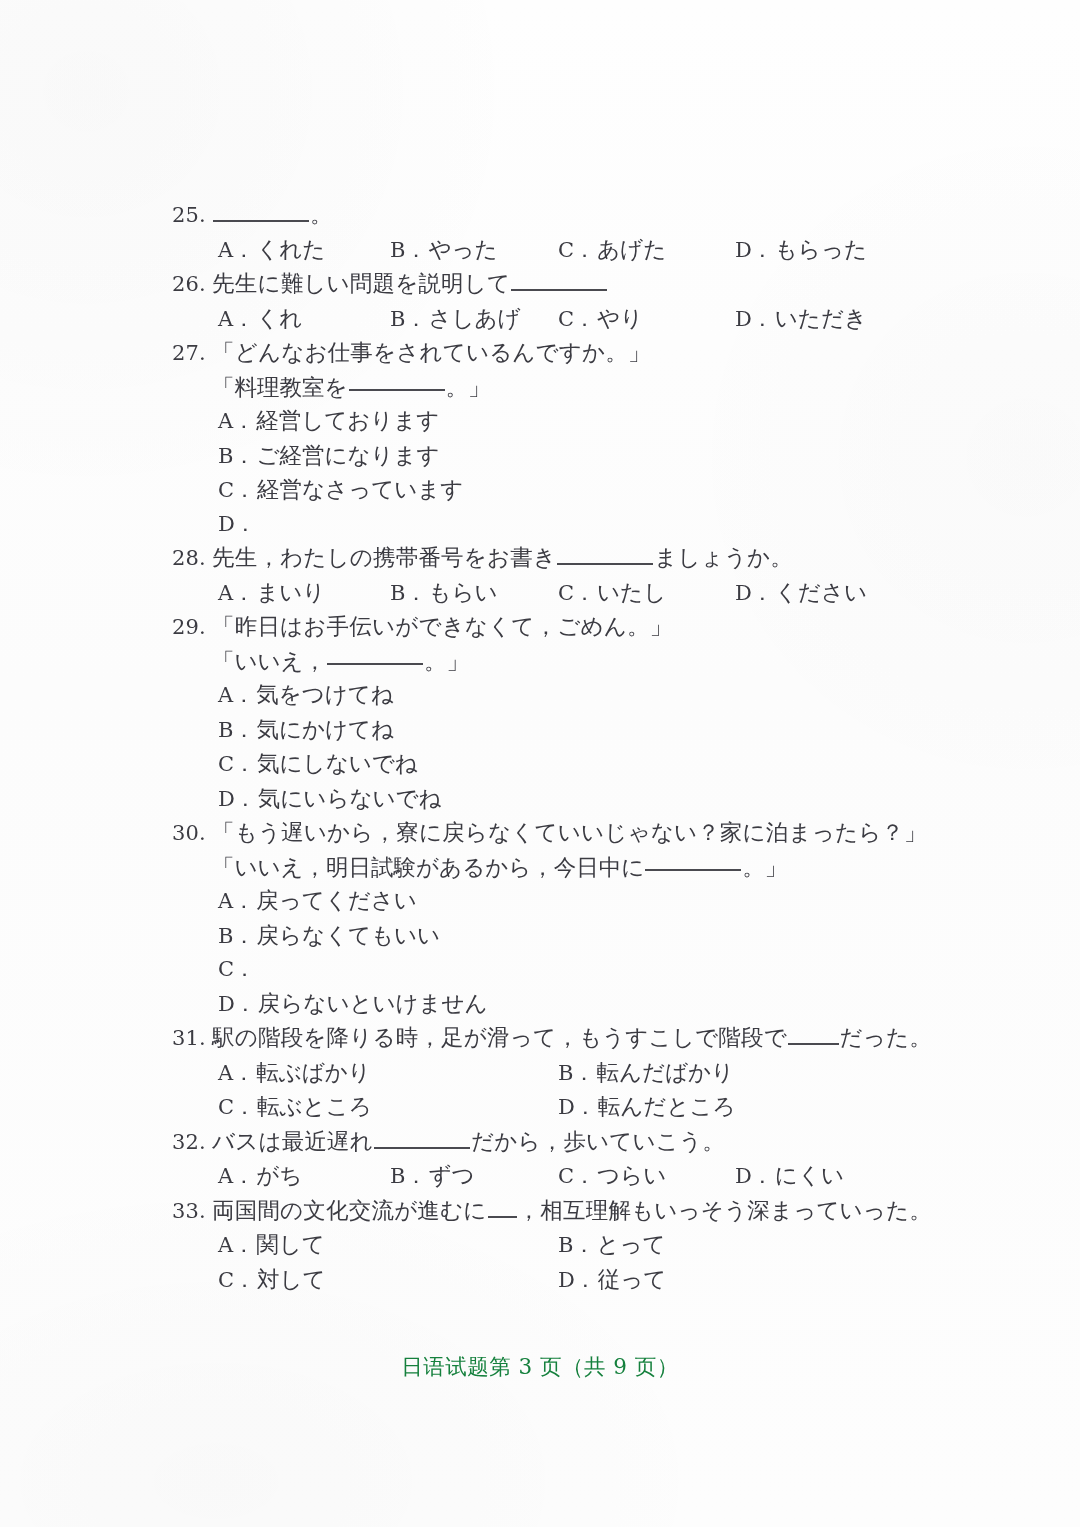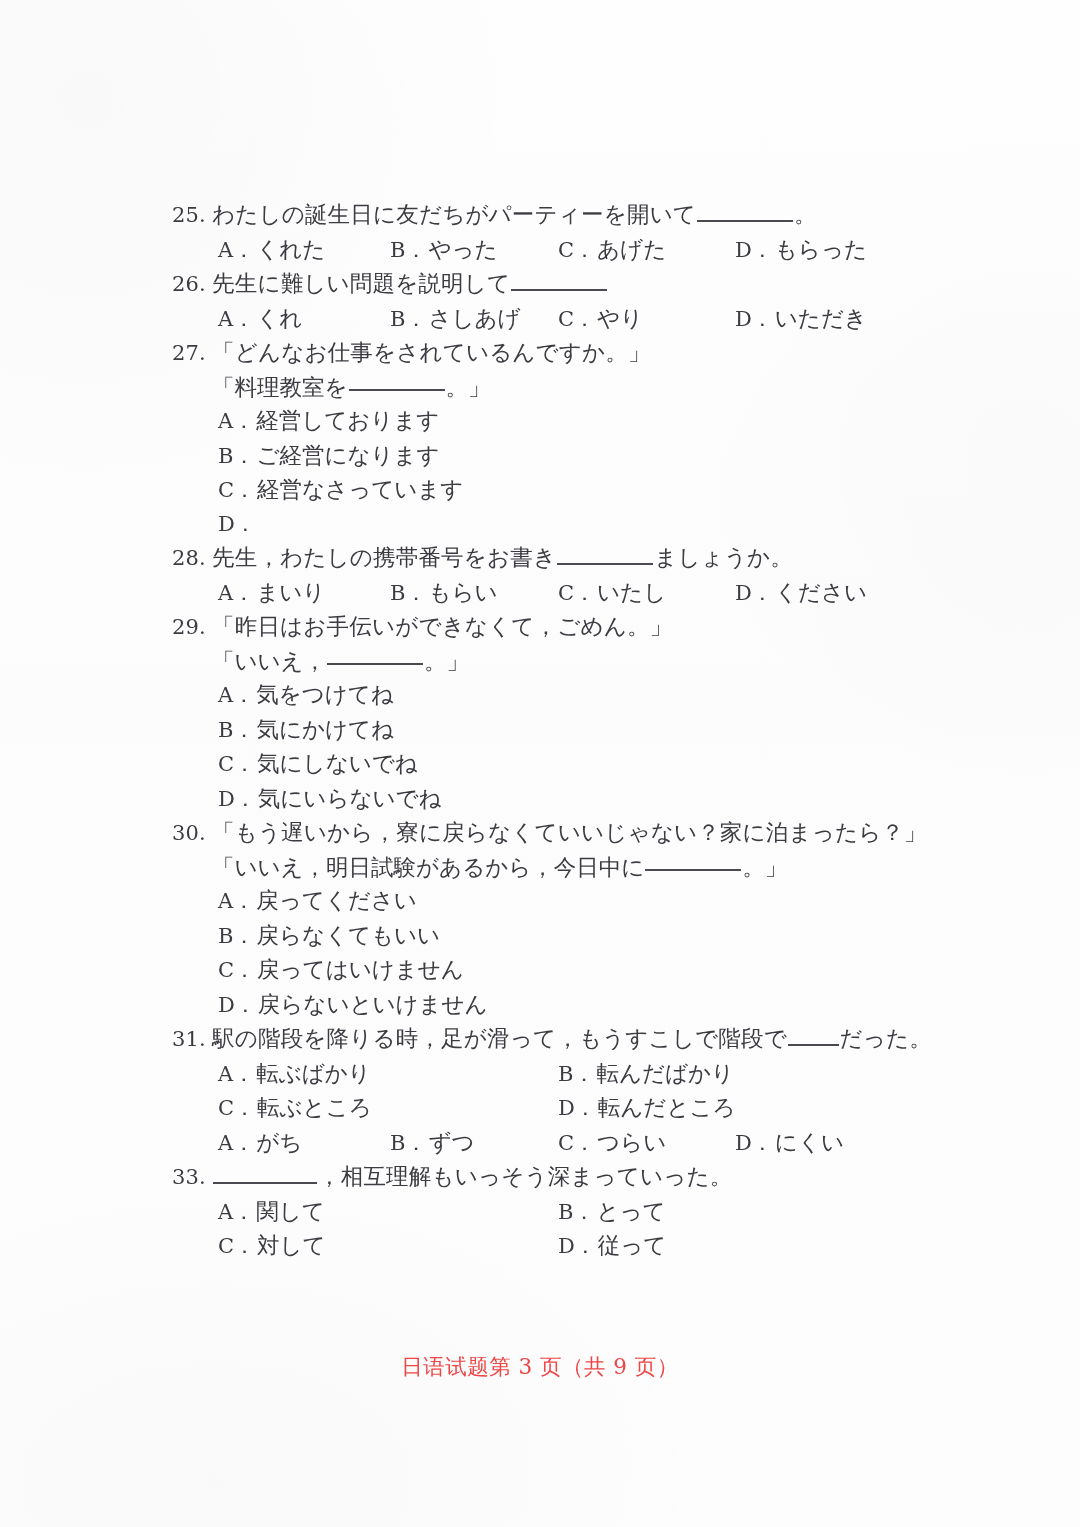--- a/index.html
+++ b/index.html
@@ -138,36 +138,35 @@
   
   .footer {
     position: absolute;
     left: 0;
     top: 1352px;
     width: 1080px;
     text-align: center;
     font-size: 21.5px;
     line-height: 30px;
     letter-spacing: 0.5px;
-    color: #ef4444;
+    color: #15803d;
   }
 </style>
 </head>
 <body>
 
 <div class="paper"></div>
 
 <div class="sheet">
 
   <div class="content">
 
     <div class="q">
       <div class="qline">
         <span class="qnum">25.</span>
-        <span class="qtext">わたしの誕生日に友だちがパーティーを開いて</span>
         <span class="blank w1"></span>
         <span class="qtext">。</span>
       </div>
       <div class="opts">
         <div class="optrow cols4">
           <span class="opt">
             <span class="optkey">A．</span>
             <span class="opttext">くれた</span>
           </span>
           <span class="opt">
@@ -337,21 +336,20 @@
         </div>
         <div class="optrow cols1">
           <span class="opt">
             <span class="optkey">B．</span>
             <span class="opttext">戻らなくてもいい</span>
           </span>
         </div>
         <div class="optrow cols1">
           <span class="opt">
             <span class="optkey">C．</span>
-            <span class="opttext">戻ってはいけません</span>
           </span>
         </div>
         <div class="optrow cols1">
           <span class="opt">
             <span class="optkey">D．</span>
             <span class="opttext">戻らないといけません</span>
           </span>
         </div>
       </div>
     </div>
@@ -381,20 +379,26 @@
           </span>
           <span class="opt">
             <span class="optkey">D．</span>
             <span class="opttext">転んだところ</span>
           </span>
         </div>
       </div>
     </div>
 
     <div class="q">
+      <div class="qline">
+        <span class="qnum">32.</span>
+        <span class="qtext">バスは最近遅れ</span>
+        <span class="blank w1"></span>
+        <span class="qtext">だから，歩いていこう。</span>
+      </div>
       <div class="opts">
         <div class="optrow cols4">
           <span class="opt">
             <span class="optkey">A．</span>
             <span class="opttext">がち</span>
           </span>
           <span class="opt">
             <span class="optkey">B．</span>
             <span class="opttext">ずつ</span>
           </span>
@@ -406,20 +410,21 @@
             <span class="optkey">D．</span>
             <span class="opttext">にくい</span>
           </span>
         </div>
       </div>
     </div>
 
     <div class="q">
       <div class="qline">
         <span class="qnum">33.</span>
+        <span class="qtext">両国間の文化交流が進むに</span>
         <span class="blank w2"></span>
         <span class="qtext">，相互理解もいっそう深まっていった。</span>
       </div>
       <div class="opts">
         <div class="optrow cols2">
           <span class="opt">
             <span class="optkey">A．</span>
             <span class="opttext">関して</span>
           </span>
           <span class="opt">

